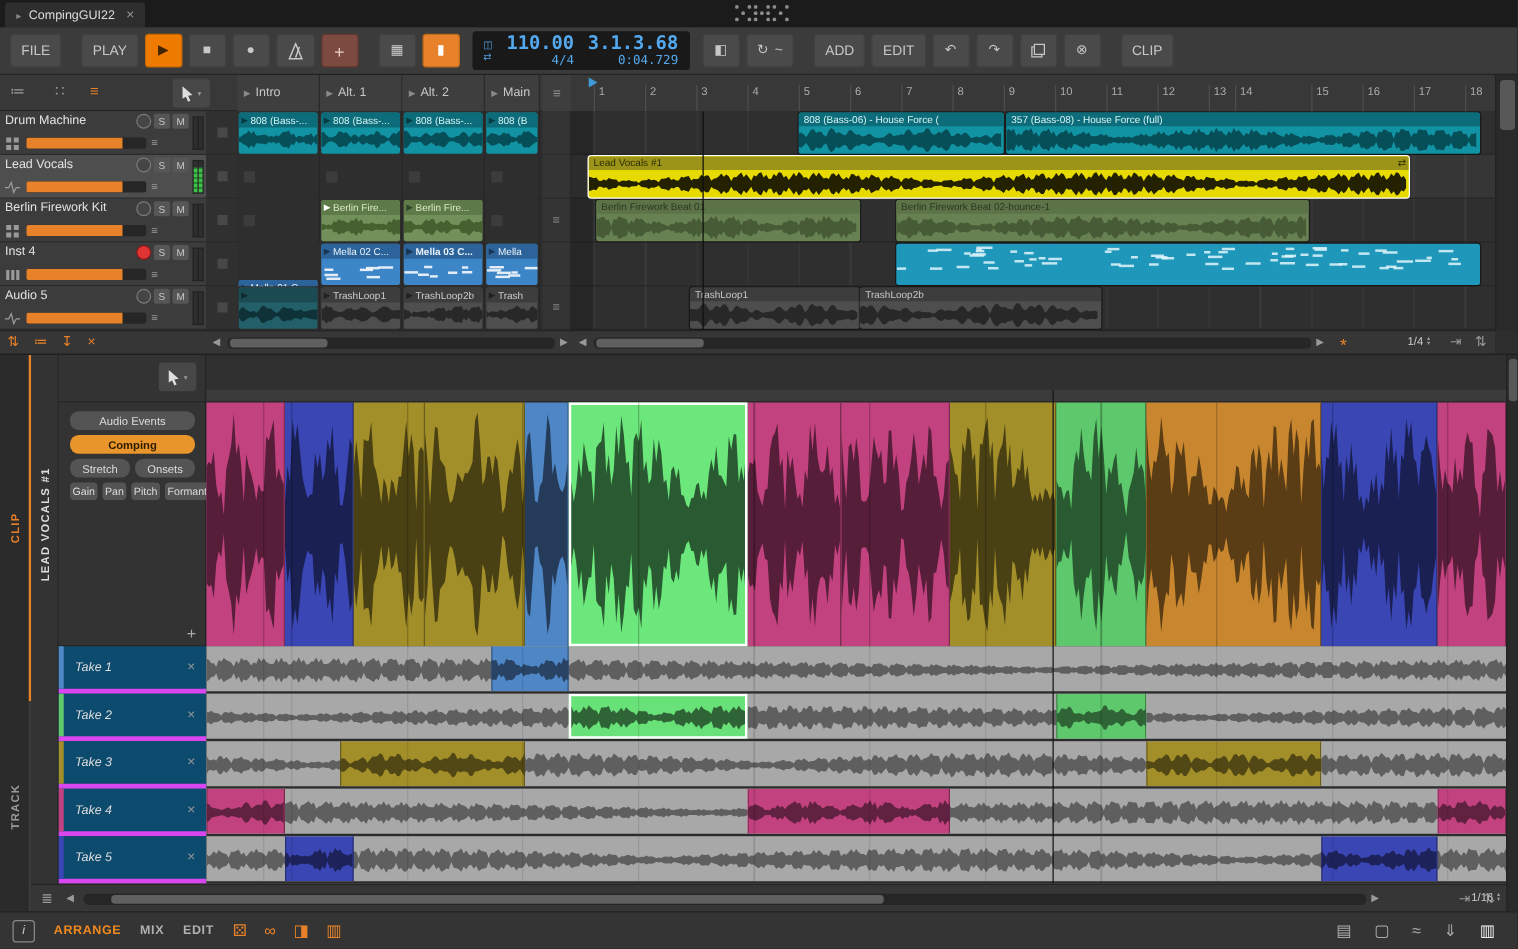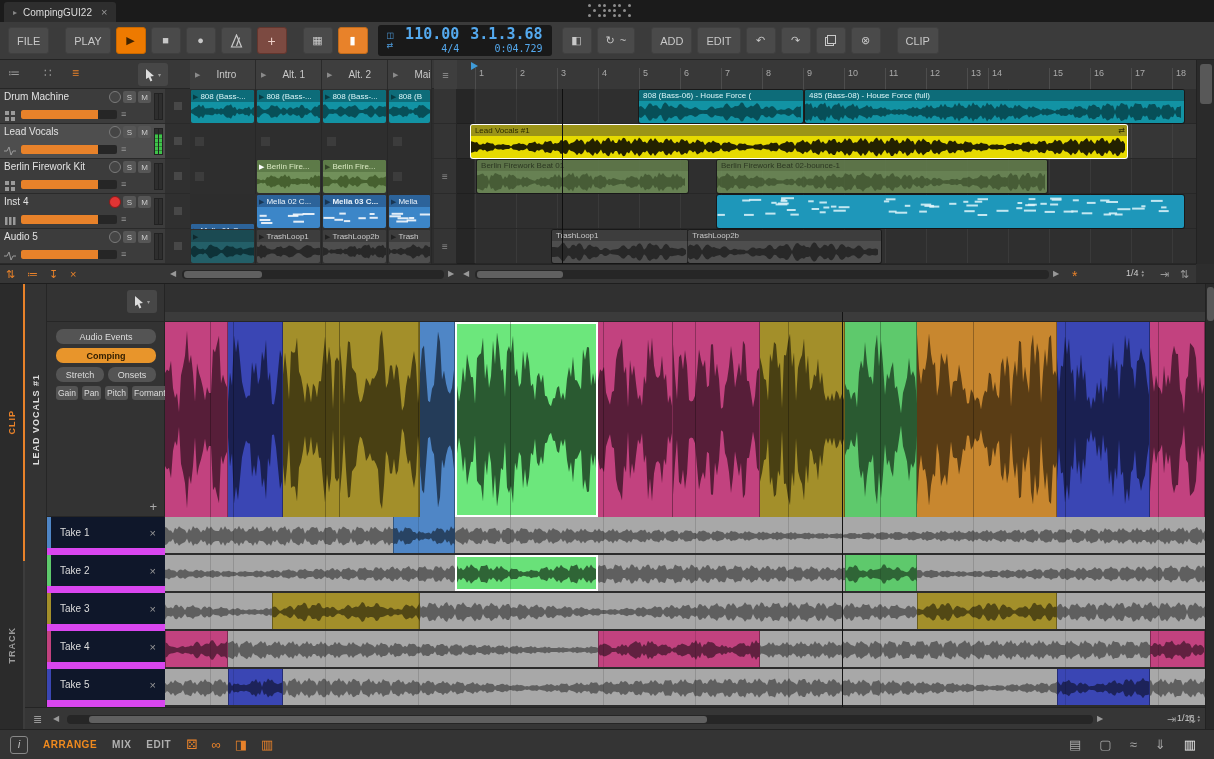--- a/index.html
+++ b/index.html
@@ -32,21 +32,21 @@
 .copy-ic:before,.copy-ic:after{content:"";position:absolute;width:7px;height:7px;border:1px solid #c8c8c8;}
 .copy-ic:before{left:0;bottom:0;}
 .copy-ic:after{right:0;top:0;background:#4a4a4a;}
 
 
 #arranger{position:absolute;left:0;top:60px;width:1214px;height:223px;background:#2d2d2d;}
 #arr-toolrow{position:absolute;left:0;top:0;width:1196px;height:29px;background:#383838;border-bottom:1px solid #262626;}
 .mode-ic{position:absolute;top:7px;font-size:12px;color:#9a9a9a;line-height:1;}
 .cursor-btn{position:absolute;width:30px;height:23px;background:#474747;border-radius:3px;display:flex;align-items:center;justify-content:center;gap:3px;}
 .cursor-caret{font-size:6px;color:#999;}
-.scene-head{position:absolute;top:0;height:29px;background:#3e3e3e;border-right:1px solid #2a2a2a;display:flex;align-items:center;gap:16px;padding:0 5px;font-size:10px;color:#c8c8c8;overflow:hidden;}
+.scene-head{position:absolute;top:0;height:29px;background:#3e3e3e;border-right:1px solid #2a2a2a;display:flex;align-items:center;gap:4px;padding:0 5px;font-size:10px;color:#c8c8c8;overflow:hidden;}
 .scene-play{color:#8a8a8a;font-size:7px;}
 #sep-head{position:absolute;left:434px;top:0;width:23px;height:29px;background:#3e3e3e;display:flex;align-items:center;justify-content:center;color:#999;font-size:11px;}
 #arr-ruler{position:absolute;left:457px;top:0;width:739px;height:29px;background:#383838;overflow:hidden;}
 .bar-num{position:absolute;top:8px;font-size:9px;color:#aaa;padding-left:3px;border-left:1px solid #4d4d4d;height:21px;line-height:11px;}
 #start-marker{position:absolute;left:14px;top:2px;width:0;height:0;border-left:7px solid #3f9bd8;border-top:4px solid transparent;border-bottom:4px solid transparent;}
 #track-headers{position:absolute;left:0;top:29px;width:165px;height:175px;}
 .thead{position:relative;height:35px;background:#3c3c3c;border-bottom:1px solid #2a2a2a;padding:2px 4px;}
 .thead.sel{background:#4e4e4e;}
 .th-name{font-size:10px;color:#e2e2e2;line-height:12px;white-space:nowrap;overflow:hidden;width:108px;}
 .th-btn-row{position:absolute;right:14px;top:2px;display:flex;gap:2px;}
@@ -115,21 +115,21 @@
 #panel-head{position:absolute;left:0;top:0;width:118px;height:38px;border-bottom:1px solid #262626;}
 #cursor-ed{right:8px;top:6px;}
 #tools{position:absolute;left:0;top:38px;width:118px;height:195px;border-bottom:1px solid #262626;padding:7px 9px;display:flex;flex-direction:column;gap:4px;}
 .ebtn{height:15px;background:#545454;border-radius:7px;font-size:9px;color:#ddd;display:flex;align-items:center;justify-content:center;white-space:nowrap;}
 .ebtn.active{background:#e8952b;color:#2e1c00;font-weight:bold;}
 .ebtn-row{display:flex;gap:4px;}
 .ebtn-row .ebtn{flex:1;}
 .ebtn.small{border-radius:3px;height:14px;font-size:8.5px;padding:0 2px;}
 #add-take{position:absolute;right:7px;top:216px;color:#aaa;font-size:13px;line-height:1;}
 #take-labels{position:absolute;left:0;top:233px;width:118px;}
-.tlabel{position:relative;height:38px;background:#0f172a;border-bottom:7px solid #d946ef;display:flex;align-items:center;}
+.tlabel{position:relative;height:38px;background:#0c4a6e;border-bottom:4px solid #d946ef;display:flex;align-items:center;font-style:italic;}
 .tchip{width:4px;align-self:stretch;}
 .tname{font-size:10px;color:#ddd;margin-left:9px;flex:1;}
 .tdel{color:#999;font-size:11px;margin-right:9px;}
 #ed-content{position:absolute;left:165px;top:0;width:1040px;height:423px;overflow:hidden;}
 #ed-ruler{position:absolute;left:0;top:0;width:1040px;height:28px;background:#323232;border-bottom:1px solid #242424;}
 .ed-rlabel{position:absolute;top:8px;font-size:9px;color:#bbb;padding-left:3px;border-left:1px solid #4d4d4d;height:20px;}
 #ed-strip{position:absolute;left:0;top:28px;width:1040px;height:10px;background:#3b3b3b;border-bottom:1px solid #262626;}
 #ed-comp{position:absolute;left:0;top:38px;width:1040px;height:195px;background:#262626;}
 #ed-comp:after{content:"";position:absolute;left:0;top:0;right:0;bottom:0;background-image:repeating-linear-gradient(90deg,rgba(0,0,0,.28) 0 1px,transparent 1px 92.5px);background-position:68px 0;pointer-events:none;z-index:6;}
 .cseg{position:absolute;top:0;height:195px;overflow:hidden;box-shadow:inset -1px 0 0 rgba(0,0,0,.35);}
@@ -696,21 +696,21 @@
         <div id="arr-clip-layer">
           <div class="aclip" style="left: 182px; width: 164px; top: 1px; background: rgb(18, 147, 164);">
             <div class="hd" style="background: rgb(13, 108, 121); color: rgb(216, 244, 247);"><span>808 (Bass-06) - House Force (</span></div>
             <div class="bd">
               <svg width="162" height="22" style="display: block;">
                 <polygon points="0,5.7 2,4.9 4,6.6 6,8.6 8,5.6 10,2.5 12,2.4 14,5.3 16,4.2 18,4.4 20,7.2 22,8.2 24,3.5 26,1.3 28,2.7 30,5.8 32,4.5 34,5.7 36,7.1 38,6.8 40,3.4 42,2.9 44,5.1 46,6.7 48,6.4 50,7.7 52,8.1 54,7.2 56,6.0 58,6.7 60,8.5 62,9.1 64,9.3 66,8.9 68,8.9 70,7.1 72,5.5 74,5.8 76,8.1 78,7.2 80,7.1 82,6.4 84,6.8 86,3.4 88,2.3 90,4.4 92,7.1 94,6.4 96,5.1 98,5.2 100,4.5 102,1.5 104,1.8 106,5.4 108,7.0 110,6.1 112,4.4 114,5.5 116,3.7 118,2.1 120,3.7 122,7.7 124,7.9 126,6.0 128,5.6 130,7.1 132,5.3 134,5.2 136,7.1 138,9.5 140,8.9 142,8.2 144,8.8 146,8.8 148,7.4 150,7.0 152,8.2 154,9.5 156,7.2 158,5.6 160,6.0 162,5.3 162,16.7 160,16.0 158,16.4 156,14.8 154,12.5 152,13.8 150,15.0 148,14.6 146,13.2 144,13.2 142,13.8 140,13.1 138,12.5 136,14.9 134,16.8 132,16.7 130,14.9 128,16.4 126,16.0 124,14.1 122,14.3 120,18.3 118,19.9 116,18.3 114,16.5 112,17.6 110,15.9 108,15.0 106,16.6 104,20.2 102,20.5 100,17.5 98,16.8 96,16.9 94,15.6 92,14.9 90,17.6 88,19.7 86,18.6 84,15.2 82,15.6 80,14.9 78,14.8 76,13.9 74,16.2 72,16.5 70,14.9 68,13.1 66,13.1 64,12.7 62,12.9 60,13.5 58,15.3 56,16.0 54,14.8 52,13.9 50,14.3 48,15.6 46,15.3 44,16.9 42,19.1 40,18.6 38,15.2 36,14.9 34,16.3 32,17.5 30,16.2 28,19.3 26,20.7 24,18.5 22,13.8 20,14.8 18,17.6 16,17.8 14,16.7 12,19.6 10,19.5 8,16.4 6,13.4 4,15.4 2,17.1 0,16.3" fill="#074f58"></polygon>
               </svg>
             </div>
           </div>
           <div class="aclip" style="left: 348.05px; width: 379.25px; top: 1px; background: rgb(18, 147, 164);">
-            <div class="hd" style="background: rgb(13, 108, 121); color: rgb(216, 244, 247);"><span>485 (Bass-08) - House Force (full)</span></div>
+            <div class="hd" style="background: rgb(13, 108, 121); color: rgb(216, 244, 247);"><span>357 (Bass-08) - House Force (full)</span></div>
             <div class="bd">
               <svg width="377" height="22" style="display: block;">
                 <polygon points="0,3.6 2,2.2 4,3.8 6,2.0 8,7.4 10,5.5 12,7.2 14,4.0 16,2.6 18,3.5 20,1.6 22,6.8 24,4.6 26,8.5 28,4.9 30,3.5 32,3.8 34,1.8 36,6.2 38,4.0 40,8.3 42,6.1 44,4.8 46,4.5 48,2.6 50,6.1 52,4.1 54,7.9 56,7.4 58,6.4 60,5.7 62,4.1 64,6.5 66,4.8 68,8.0 70,7.8 72,8.0 74,7.2 76,6.0 78,7.5 80,6.3 82,8.5 84,8.3 86,9.4 88,8.8 90,8.3 92,9.1 94,8.1 96,9.0 98,8.2 100,9.3 102,8.6 104,7.3 106,7.6 108,5.7 110,7.6 112,6.2 114,8.1 116,8.2 118,6.4 120,6.6 122,4.0 124,6.5 126,4.3 128,6.9 130,7.6 132,6.3 134,6.2 136,2.9 138,5.9 140,2.7 142,5.7 144,6.1 146,6.8 148,6.3 150,2.6 152,5.6 154,1.6 156,4.8 158,4.7 160,6.9 162,6.8 164,2.9 166,5.4 168,1.2 170,4.3 172,3.6 174,6.0 176,7.6 178,3.8 180,5.8 182,1.4 184,4.3 186,3.0 188,5.4 190,7.9 192,5.1 194,6.5 196,2.2 198,4.8 200,3.1 202,5.2 204,7.1 206,6.6 208,7.5 210,3.7 212,5.8 214,3.8 216,5.6 218,6.9 220,7.7 222,8.5 224,5.5 226,7.1 228,5.2 230,6.6 232,7.3 234,8.1 236,9.5 238,7.5 240,8.6 242,7.3 244,8.2 246,8.6 248,9.3 250,10.0 252,8.6 254,9.0 256,7.0 258,7.4 260,7.0 262,7.3 264,9.0 266,7.7 268,8.7 270,5.3 272,6.0 274,5.0 276,5.5 278,7.6 280,7.4 282,8.9 284,4.3 286,5.2 288,3.5 290,4.1 292,6.1 294,6.0 296,9.3 298,4.0 300,5.0 302,2.5 304,3.0 306,4.7 308,4.6 310,10.0 312,4.3 314,5.4 316,2.0 318,2.5 320,3.7 322,3.6 324,8.7 326,5.1 328,6.3 330,2.3 332,2.7 334,3.1 336,3.0 338,7.6 340,6.3 342,7.5 344,3.1 346,3.4 348,3.1 350,2.9 352,6.8 354,5.8 356,8.8 358,4.3 360,4.6 362,3.8 364,3.6 366,6.5 368,5.7 370,9.9 372,5.9 374,6.1 376,5.0 376,17.0 374,15.9 372,16.1 370,12.1 368,16.3 366,15.5 364,18.4 362,18.2 360,17.4 358,17.7 356,13.2 354,16.2 352,15.2 350,19.1 348,18.9 346,18.6 344,18.9 342,14.5 340,15.7 338,14.4 336,19.0 334,18.9 332,19.3 330,19.7 328,15.7 326,16.9 324,13.3 322,18.4 320,18.3 318,19.5 316,20.0 314,16.6 312,17.7 310,12.0 308,17.4 306,17.3 304,19.0 302,19.5 300,17.0 298,18.0 296,12.7 294,16.0 292,15.9 290,17.9 288,18.5 286,16.8 284,17.7 282,13.1 280,14.6 278,14.4 276,16.5 274,17.0 272,16.0 270,16.7 268,13.3 266,14.3 264,13.0 262,14.7 260,15.0 258,14.6 256,15.0 254,13.0 252,13.4 250,12.0 248,12.7 246,13.4 244,13.8 242,14.7 240,13.4 238,14.5 236,12.5 234,13.9 232,14.7 230,15.4 228,16.8 226,14.9 224,16.5 222,13.5 220,14.3 218,15.1 216,16.4 214,18.2 212,16.2 210,18.3 208,14.5 206,15.4 204,14.9 202,16.8 200,18.9 198,17.2 196,19.8 194,15.5 192,16.9 190,14.1 188,16.6 186,19.0 184,17.7 182,20.6 180,16.2 178,18.2 176,14.4 174,16.0 172,18.4 170,17.7 168,20.8 166,16.6 164,19.1 162,15.2 160,15.1 158,17.3 156,17.2 154,20.4 152,16.4 150,19.4 148,15.7 146,15.2 144,15.9 142,16.3 140,19.3 138,16.1 136,19.1 134,15.8 132,15.7 130,14.4 128,15.1 126,17.7 124,15.5 122,18.0 120,15.4 118,15.6 116,13.8 114,13.9 112,15.8 110,14.4 108,16.3 106,14.4 104,14.7 102,13.4 100,12.7 98,13.8 96,13.0 94,13.9 92,12.9 90,13.7 88,13.2 86,12.6 84,13.7 82,13.5 80,15.7 78,14.5 76,16.0 74,14.8 72,14.0 70,14.2 68,14.0 66,17.2 64,15.5 62,17.9 60,16.3 58,15.6 56,14.6 54,14.1 52,17.9 50,15.9 48,19.4 46,17.5 44,17.2 42,15.9 40,13.7 38,18.0 36,15.8 34,20.2 32,18.2 30,18.5 28,17.1 26,13.5 24,17.4 22,15.2 20,20.4 18,18.5 16,19.4 14,18.0 12,14.8 10,16.5 8,14.6 6,20.0 4,18.2 2,19.8 0,18.4" fill="#074f58"></polygon>
               </svg>
             </div>
           </div>
           <div class="aclip selected" style="left: 13.9px; width: 656px; top: 36px; background: rgb(230, 218, 0);">
             <div class="hd" style="background: rgb(155, 148, 24); color: rgb(46, 44, 0);"><span>Lead Vocals #1</span><span class="loop-ic" style="color: rgb(46, 44, 0);">⇄</span></div>
             <div class="bd">
               <svg width="654" height="22" style="display: block;">

